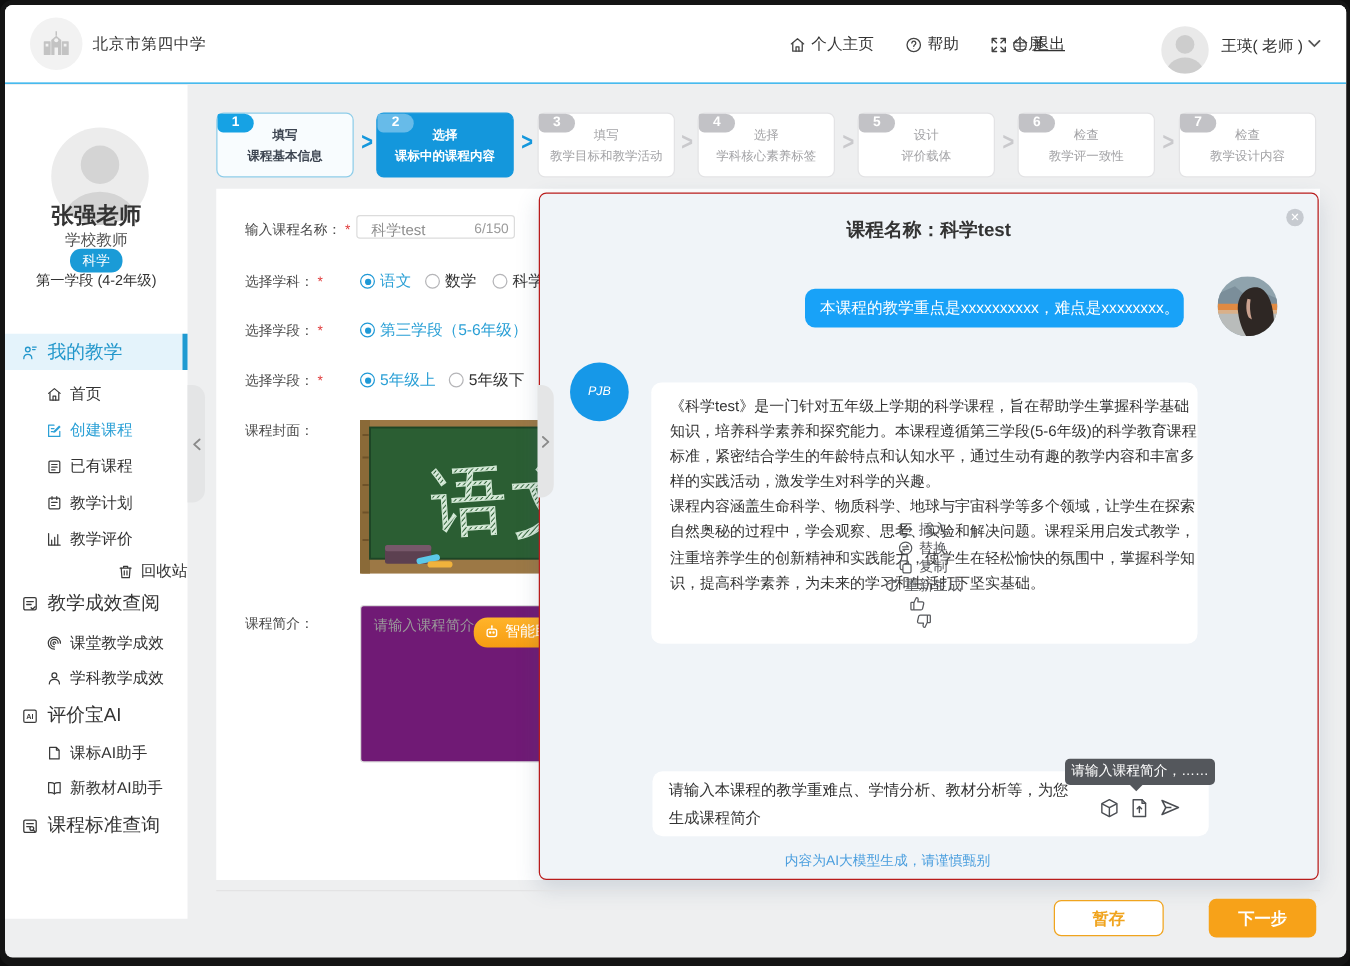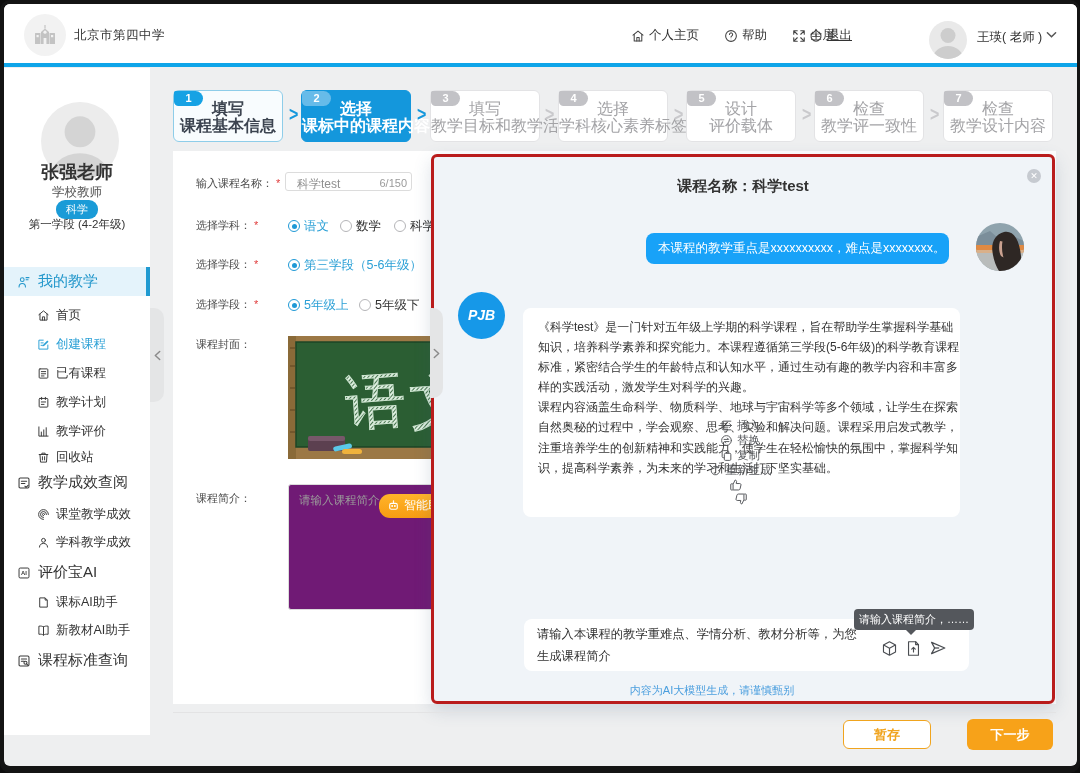--- a/index.html
+++ b/index.html
@@ -4,21 +4,21 @@
 <style>
 * { margin:0; padding:0; box-sizing:border-box; }
 html,body { width:1080px; height:773px; font-family:"Liberation Sans", sans-serif; }
 body { position:relative; background:#0d0d0d; }
 #frame { position:absolute; inset:0; background:#141414; border-radius:10px; }
 #page { position:absolute; left:4px; top:4px; right:3px; bottom:7px; background:#eeeff0; border-radius:6px; overflow:hidden; }
 .abs { position:absolute; }
 svg { display:block; }
 
 
-#header { position:absolute; left:0; top:0; width:100%; height:63px; background:#fff; border-bottom:4px solid #0ea5e9; }
+#header { position:absolute; left:0; top:0; width:100%; height:63px; background:#fff; border-bottom:1px solid #0ea5e9; }
 #logo { position:absolute; left:20px; top:10px; width:42px; height:42px; border-radius:50%; background:#f2f2f2; display:flex; align-items:center; justify-content:center; }
 #schoolname { position:absolute; left:70px; top:23px; font-size:12.5px; color:#333; letter-spacing:0.5px; }
 .hnav { position:absolute; top:0; height:63px; display:flex; align-items:center; font-size:12.5px; color:#333; }
 .hnav svg { margin-right:4px; }
 #havatar { position:absolute; left:925px; top:17px; width:38px; height:38px; border-radius:50%; background:#e9e9e9; overflow:hidden; }
 #hname { position:absolute; left:973px; top:25px; font-size:12.5px; color:#333; }
 #hchev { position:absolute; left:1042px; top:27px; }
 
 
 #sidebar { position:absolute; left:0; top:64px; width:146px; height:667px; background:#fff; }
@@ -33,47 +33,47 @@
 .m2 .ic { margin-right:6px; }
 .active1 { background:#e4f3fb; color:#2397cb; }
 .active1:after { content:""; position:absolute; right:0; top:0; width:4px; height:100%; background:#1f9ad1; }
 .bluetxt { color:#2ba0d6; }
 
 
 #card { position:absolute; left:169px; top:147px; width:883px; height:553px; background:#fff; }
 
 
 .step { position:absolute; top:86px; width:110px; height:52px; background:#f8fcfe; border:1px solid #8ecde9; border-radius:6px; text-align:center; }
-.step .t { margin-top:9px; font-size:16px; line-height:17px; font-weight:bold; color:#3c4450; white-space:nowrap; }
+.step .t { margin-top:9px; font-size:10px; line-height:17px; font-weight:bold; color:#3c4450; white-space:nowrap; }
 .step.off { background:#fff; border-color:#e3e3e5; }
 .step.off .t { color:#a3a3a6; font-weight:normal; }
 .step.on { background:#1497dc; border-color:#1497dc; }
 .step.on .t { color:#fff; }
 .badge { position:absolute; left:0px; top:0px; width:29px; height:15px; background:#16a2e4; border-radius:2px 10px 10px 6px; color:#fff; font-size:11px; font-weight:bold; line-height:15px; text-align:center; }
 .step.off .badge { background:#c2c2c6; }
 .step.on .badge { background:#67bbe9; }
 .chev { position:absolute; top:102px; font-size:16px; font-weight:bold; color:#1497dc; transform:scaleY(1.25); }
 .chev.g { color:#c9c9cc; }
 
 
 .flabel { position:absolute; font-size:11px; color:#4a4a4a; white-space:nowrap; }
 .star { color:#e03b3b; margin-left:3px; }
 .radio { display:inline-block; width:12px; height:12px; border-radius:50%; border:1px solid #b5b5b8; background:#fff; vertical-align:-2px; }
 .radio.sel { border:1px solid #1f99d6; position:relative; }
 .radio.sel:after { content:""; position:absolute; left:2.5px; top:2.5px; width:5px; height:5px; border-radius:50%; background:#1f99d6; }
 .rlbl { font-size:12.5px; color:#333; margin-left:4px; }
 .rlbl.b { color:#2ba0d6; }
 
 
-#dialog { position:absolute; left:427px; top:150px; width:624px; height:550px; background:#f0f4f8; border:3px solid #b91c1c; border-radius:6px; box-shadow:0 6px 18px rgba(60,90,120,0.18); }
+#dialog { position:absolute; left:427px; top:150px; width:624px; height:550px; background:#f0f4f8; border:1px solid #b91c1c; border-radius:6px; box-shadow:0 6px 18px rgba(60,90,120,0.18); }
 #dlg-title { position:absolute; left:0; top:20px; width:100%; text-align:center; font-size:15px; font-weight:bold; color:#333; }
 #dlg-close { position:absolute; right:11px; top:12px; width:14px; height:14px; border-radius:50%; background:#c6cad0; color:#fff; font-size:9px; line-height:14px; text-align:center; }
 #bubble { position:absolute; left:212px; top:76px; width:303px; height:31px; background:#18a2f8; border-radius:8px; color:#fff; font-size:12.5px; line-height:31px; padding-left:12px; white-space:nowrap; overflow:hidden; }
 #uavatar { position:absolute; left:542px; top:66px; width:48px; height:48px; border-radius:50%; overflow:hidden; }
-#pjb { position:absolute; left:24px; top:135px; width:47px; height:47px; border-radius:50%; background:#1698e8; color:#fff; text-align:center; line-height:47px; font-size:14px; font-weight:bold; font-style:italic; }
+#pjb { position:absolute; left:24px; top:135px; width:47px; height:47px; border-radius:50%; background:#1698e8; color:#fff; text-align:center; line-height:47px; font-size:10px; font-weight:normal; font-style:italic; }
 #aicard { position:absolute; left:89px; top:151px; width:437px; height:209px; background:#fff; border-radius:8px; }
 #aicard .txt { position:absolute; left:15px; top:9px; width:440px; white-space:nowrap; overflow:hidden; font-size:12px; line-height:20.1px; color:#333; }
 #actions { position:absolute; left:14px; bottom:11px; width:412px; display:flex; align-items:center; font-size:11.5px; color:#56585c;flex-direction:column; }
 #actions .it { display:flex; align-items:center; margin-right:6px; }
 #actions .it svg { margin-right:4px; }
 #inputbox { position:absolute; left:90px; top:462px; width:445px; height:52px; background:#fff; border-radius:8px; }
 #inputbox .ph { position:absolute; left:13px; top:5px; font-size:12.3px; line-height:21.5px; color:#333; white-space:nowrap; }
 #inicons { position:absolute; right:22px; top:20px; display:flex; align-items:center; gap:8px; }
 #tooltip { position:absolute; left:420px; top:452px; width:120px; height:21px; background:#54575c; border-radius:4px; color:#fff; font-size:11px; line-height:21px; text-align:center; }
 #tooltip:after { content:""; position:absolute; left:52px; top:21px; border:5px solid transparent; border-top-color:#54575c; border-bottom-width:0; }
@@ -183,21 +183,21 @@
               <rect x="4" y="4.5" width="16" height="16" rx="1.5"></rect>
               <path d="M8.5 2.5 v4 M15.5 2.5 v4 M8 11 h8 M8 15.5 h5"></path>
             </svg>
           </span>教学计划</div>
   <div class="menu-row m2" style="top:349px;"><span class="ic">
             <svg width="13" height="13" viewBox="0 0 24 24" fill="none" stroke="#3a3a3a" stroke-width="1.8" stroke-linecap="round">
               <path d="M3.5 3.5 V20.5 H20.5"></path>
               <path d="M8 20 V13 M12.5 20 V9 M17 20 V5"></path>
             </svg>
           </span>教学评价</div>
-  <div class="menu-row m2" style="top:375px;"><span class="ic">
+  <div class="menu-row m2" style="top:375px;justify-content:flex-end;"><span class="ic">
             <svg width="13" height="13" viewBox="0 0 24 24" fill="none" stroke="#3a3a3a" stroke-width="1.8" stroke-linecap="round" stroke-linejoin="round">
               <path d="M4 6.5 h16 M9 6.5 V4 h6 v2.5"></path>
               <path d="M5.5 6.5 L6.5 20.5 H17.5 L18.5 6.5"></path>
               <path d="M10 10.5 v6 M14 10.5 v6"></path>
             </svg>
           </span>回收站</div>
   <div class="menu-row m1" style="top:400px;"><span class="ic">
             <svg width="14" height="14" viewBox="0 0 24 24" fill="none" stroke="#3a3a3a" stroke-width="1.8" stroke-linecap="round" stroke-linejoin="round">
               <rect x="3.5" y="3.5" width="17" height="17" rx="2"></rect>
               <path d="M7.5 9 h9 M7.5 13 h6"></path>

